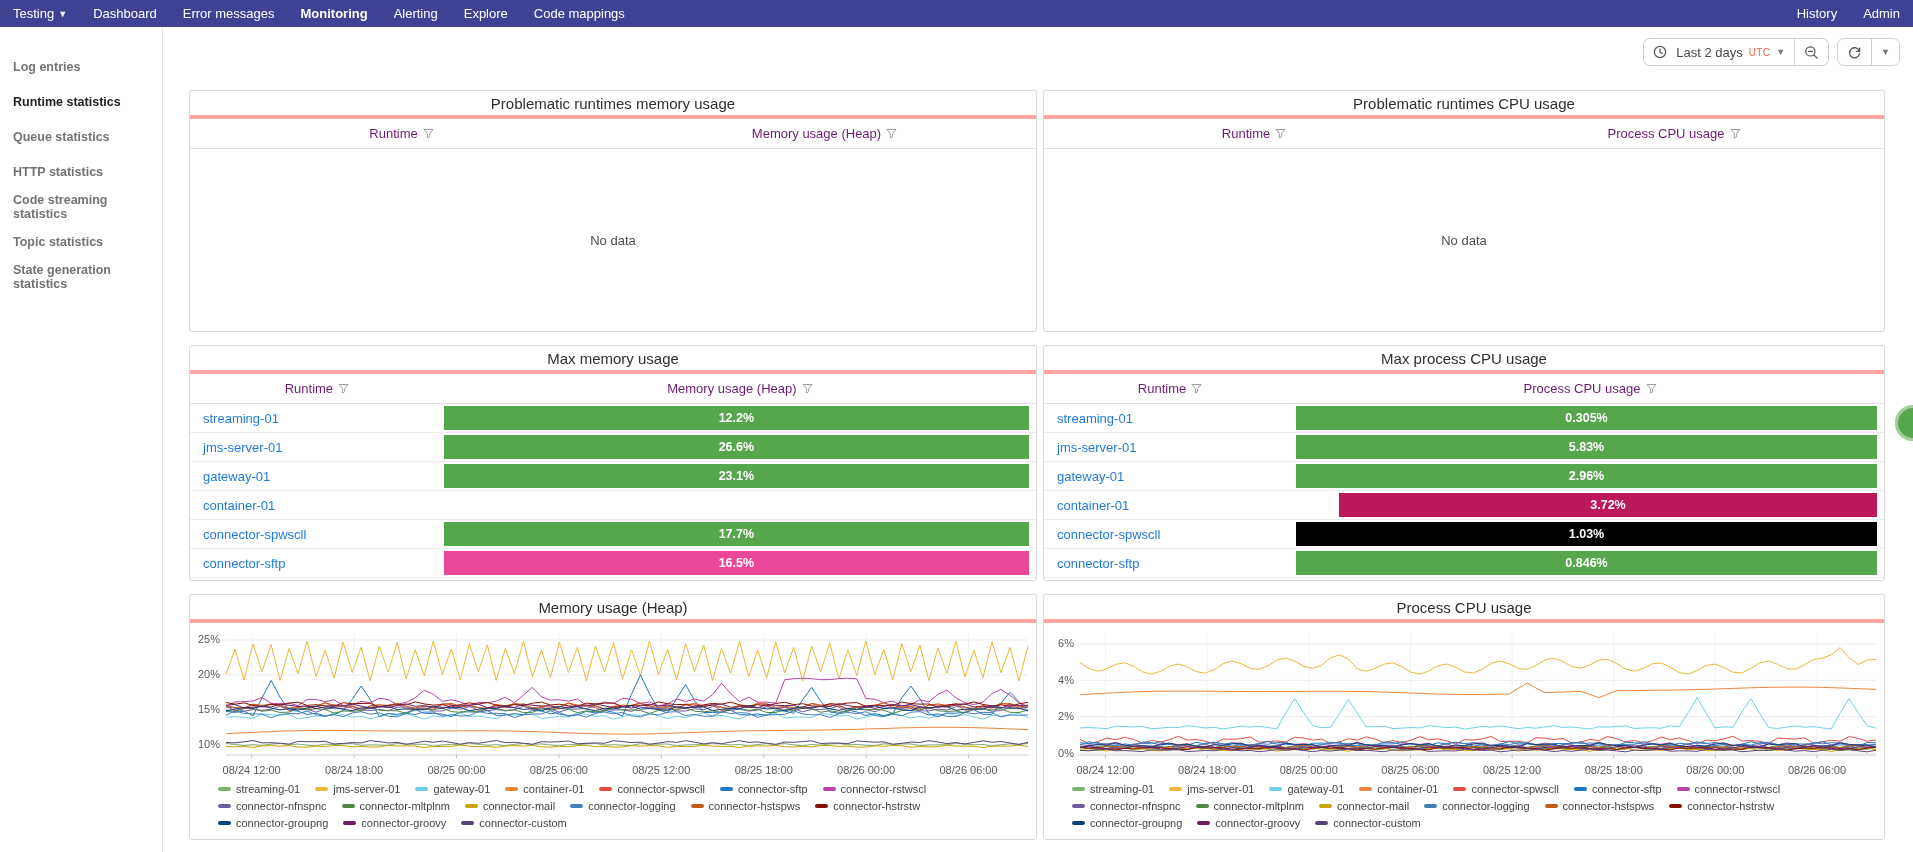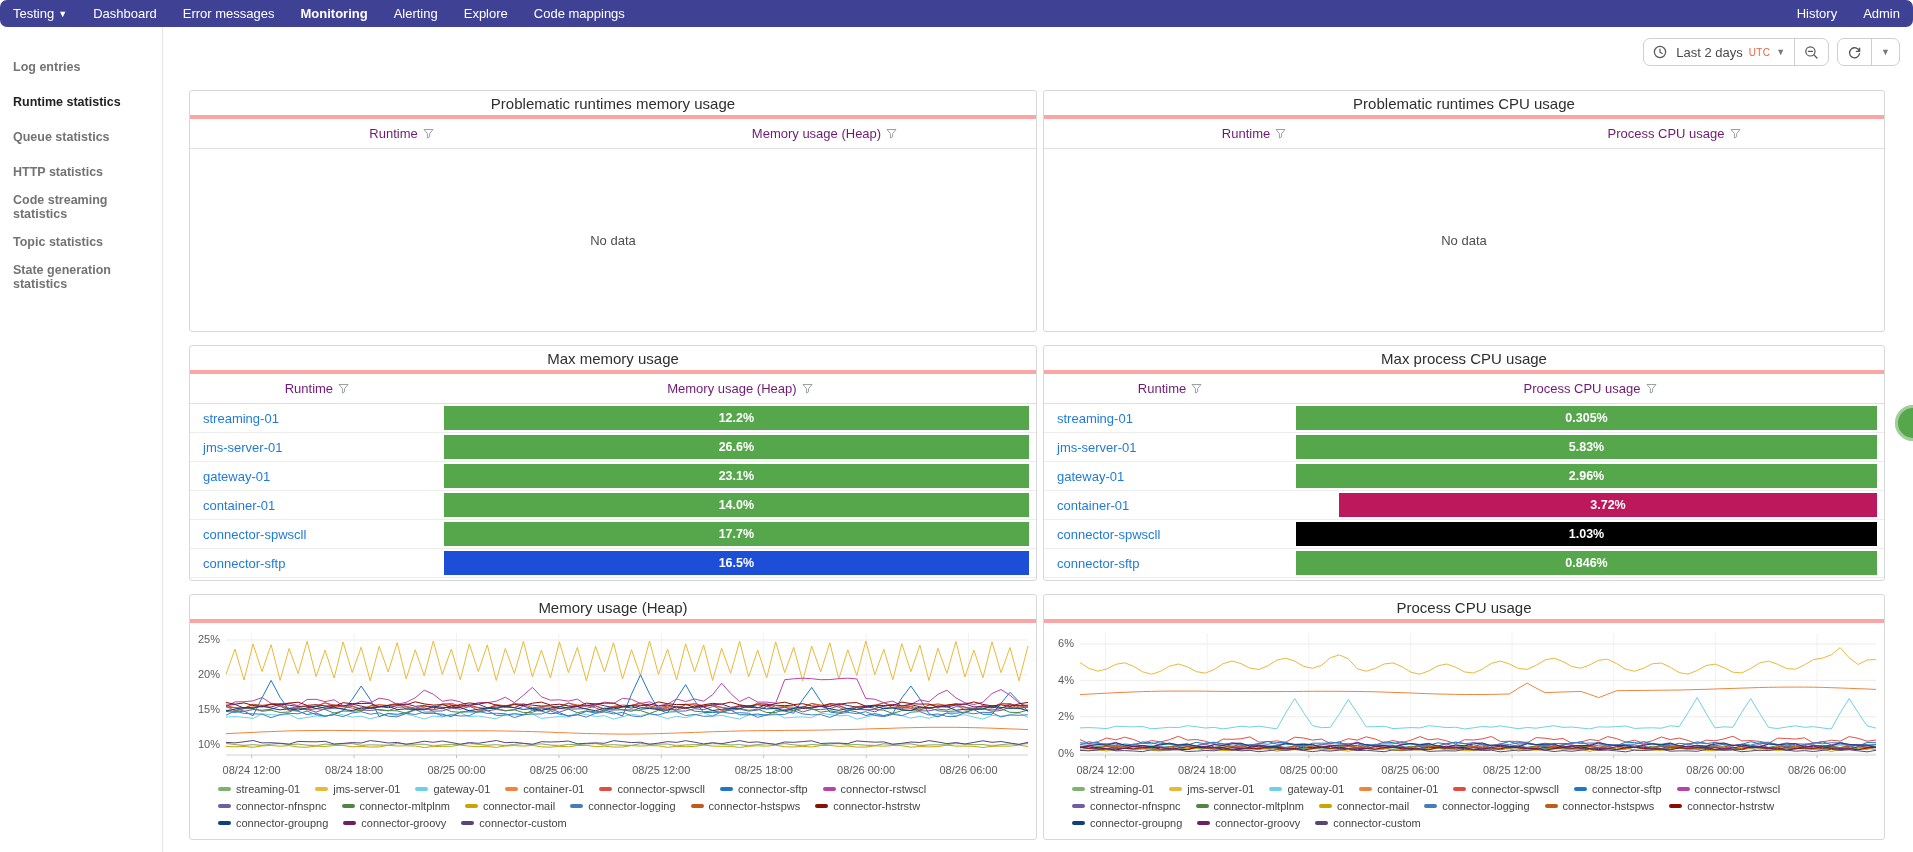--- a/index.html
+++ b/index.html
@@ -2,21 +2,21 @@
 <html><head>
 <meta charset="utf-8">
 <style>
   * { margin:0; padding:0; box-sizing:border-box; }
   html,body { width:1913px; height:852px; overflow:hidden; background:#fff;
     font-family:"Liberation Sans", sans-serif; }
 
   
   .navbar { position:absolute; left:0; top:0; width:1913px; height:27px;
     background:#3f4194; display:flex; align-items:center; justify-content:space-between;
-    color:#fff; font-size:13px;border-radius:7px; }
+    color:#fff; font-size:13px; }
   .nav-left, .nav-right { display:flex; align-items:center; height:100%; }
   .nav-item { padding:0 13px; height:100%; display:flex; align-items:center; cursor:pointer; white-space:nowrap; }
   .nav-item.active { font-weight:bold; }
   .nav-caret { font-size:9px; margin-left:4px; }
 
   
   .sidebar { position:absolute; left:0; top:27px; width:163px; bottom:0;
     background:#fff; border-right:1px solid #e4e4e4; padding-top:22px; }
   .side-item { height:35px; display:flex; align-items:center; padding-left:13px;
     font-size:12.5px; color:#737373; cursor:pointer;font-weight:bold; }
@@ -220,34 +220,31 @@
             </div>
           </div>
           <div class="t-row">
             <div class="t-cell-link">gateway-01</div>
             <div class="t-cell-bar">
               <div class="bar" style="background: rgb(86, 166, 75);">23.1%</div>
             </div>
           </div>
           <div class="t-row">
             <div class="t-cell-link">container-01</div>
-            <div class="t-cell-bar">
-              <div class="bar" style="background: rgb(86, 166, 75);">14.0%</div>
-            </div>
           </div>
           <div class="t-row">
             <div class="t-cell-link">connector-spwscll</div>
             <div class="t-cell-bar">
               <div class="bar" style="background: rgb(86, 166, 75);">17.7%</div>
             </div>
           </div>
           <div class="t-row">
             <div class="t-cell-link">connector-sftp</div>
             <div class="t-cell-bar">
-              <div class="bar" style="background: #1d4ed8;">16.5%</div>
+              <div class="bar" style="background: #ec4899;">16.5%</div>
             </div>
           </div>
         </div>
     </section>
 
     <section class="panel">
       <div class="panel-title">Max process CPU usage</div>
       <div class="thead split-30">
         <div class="th">
           <span>Runtime</span>

